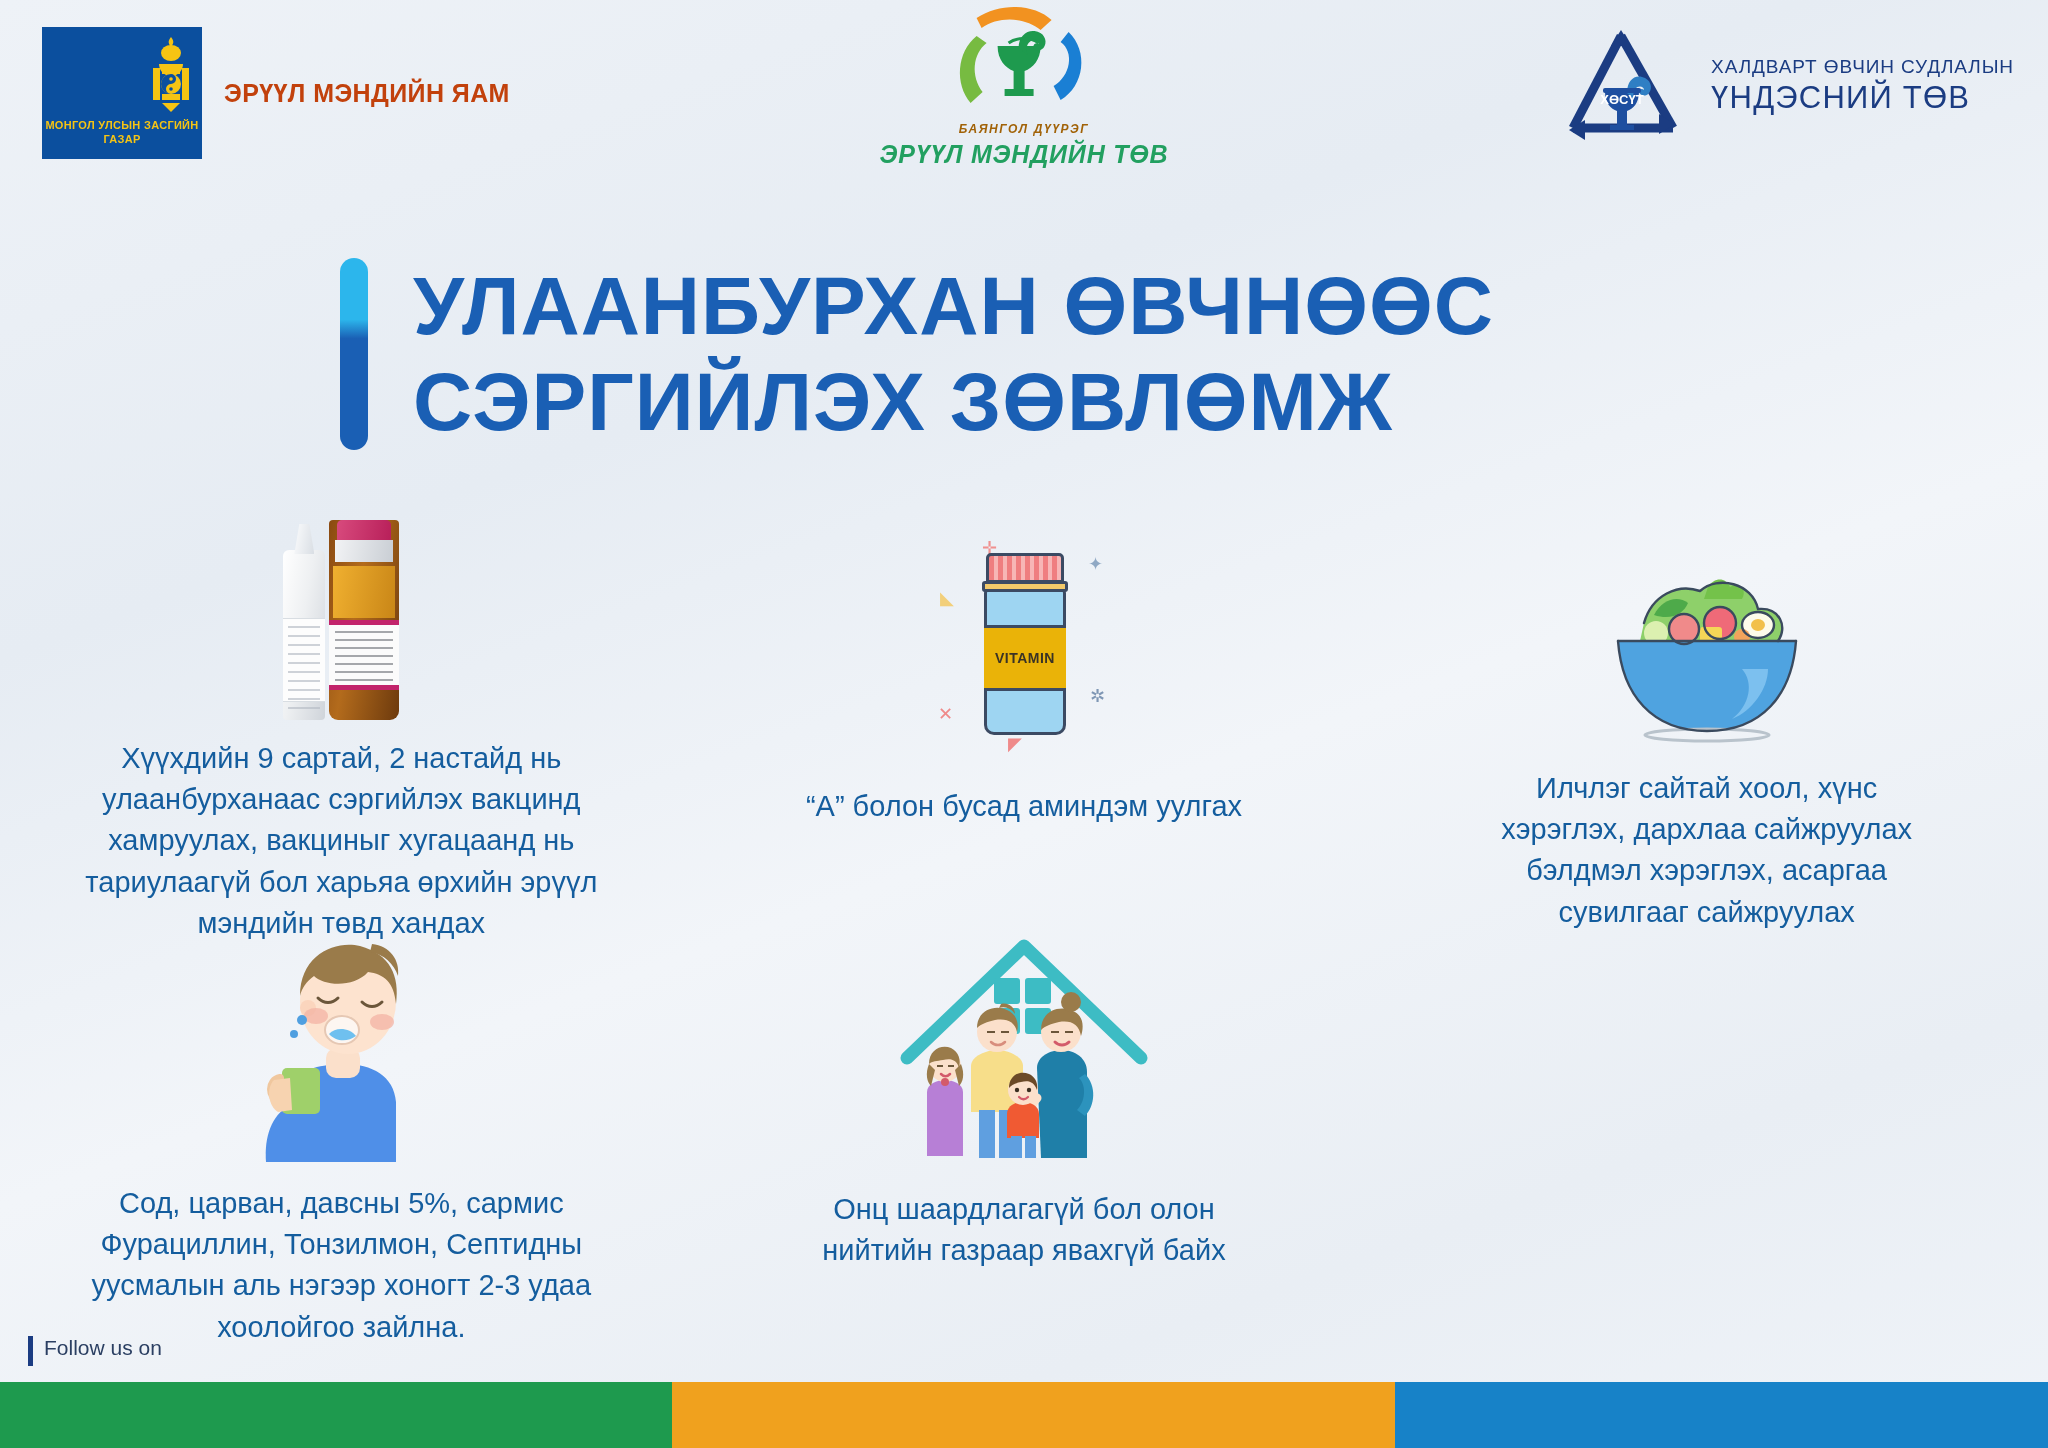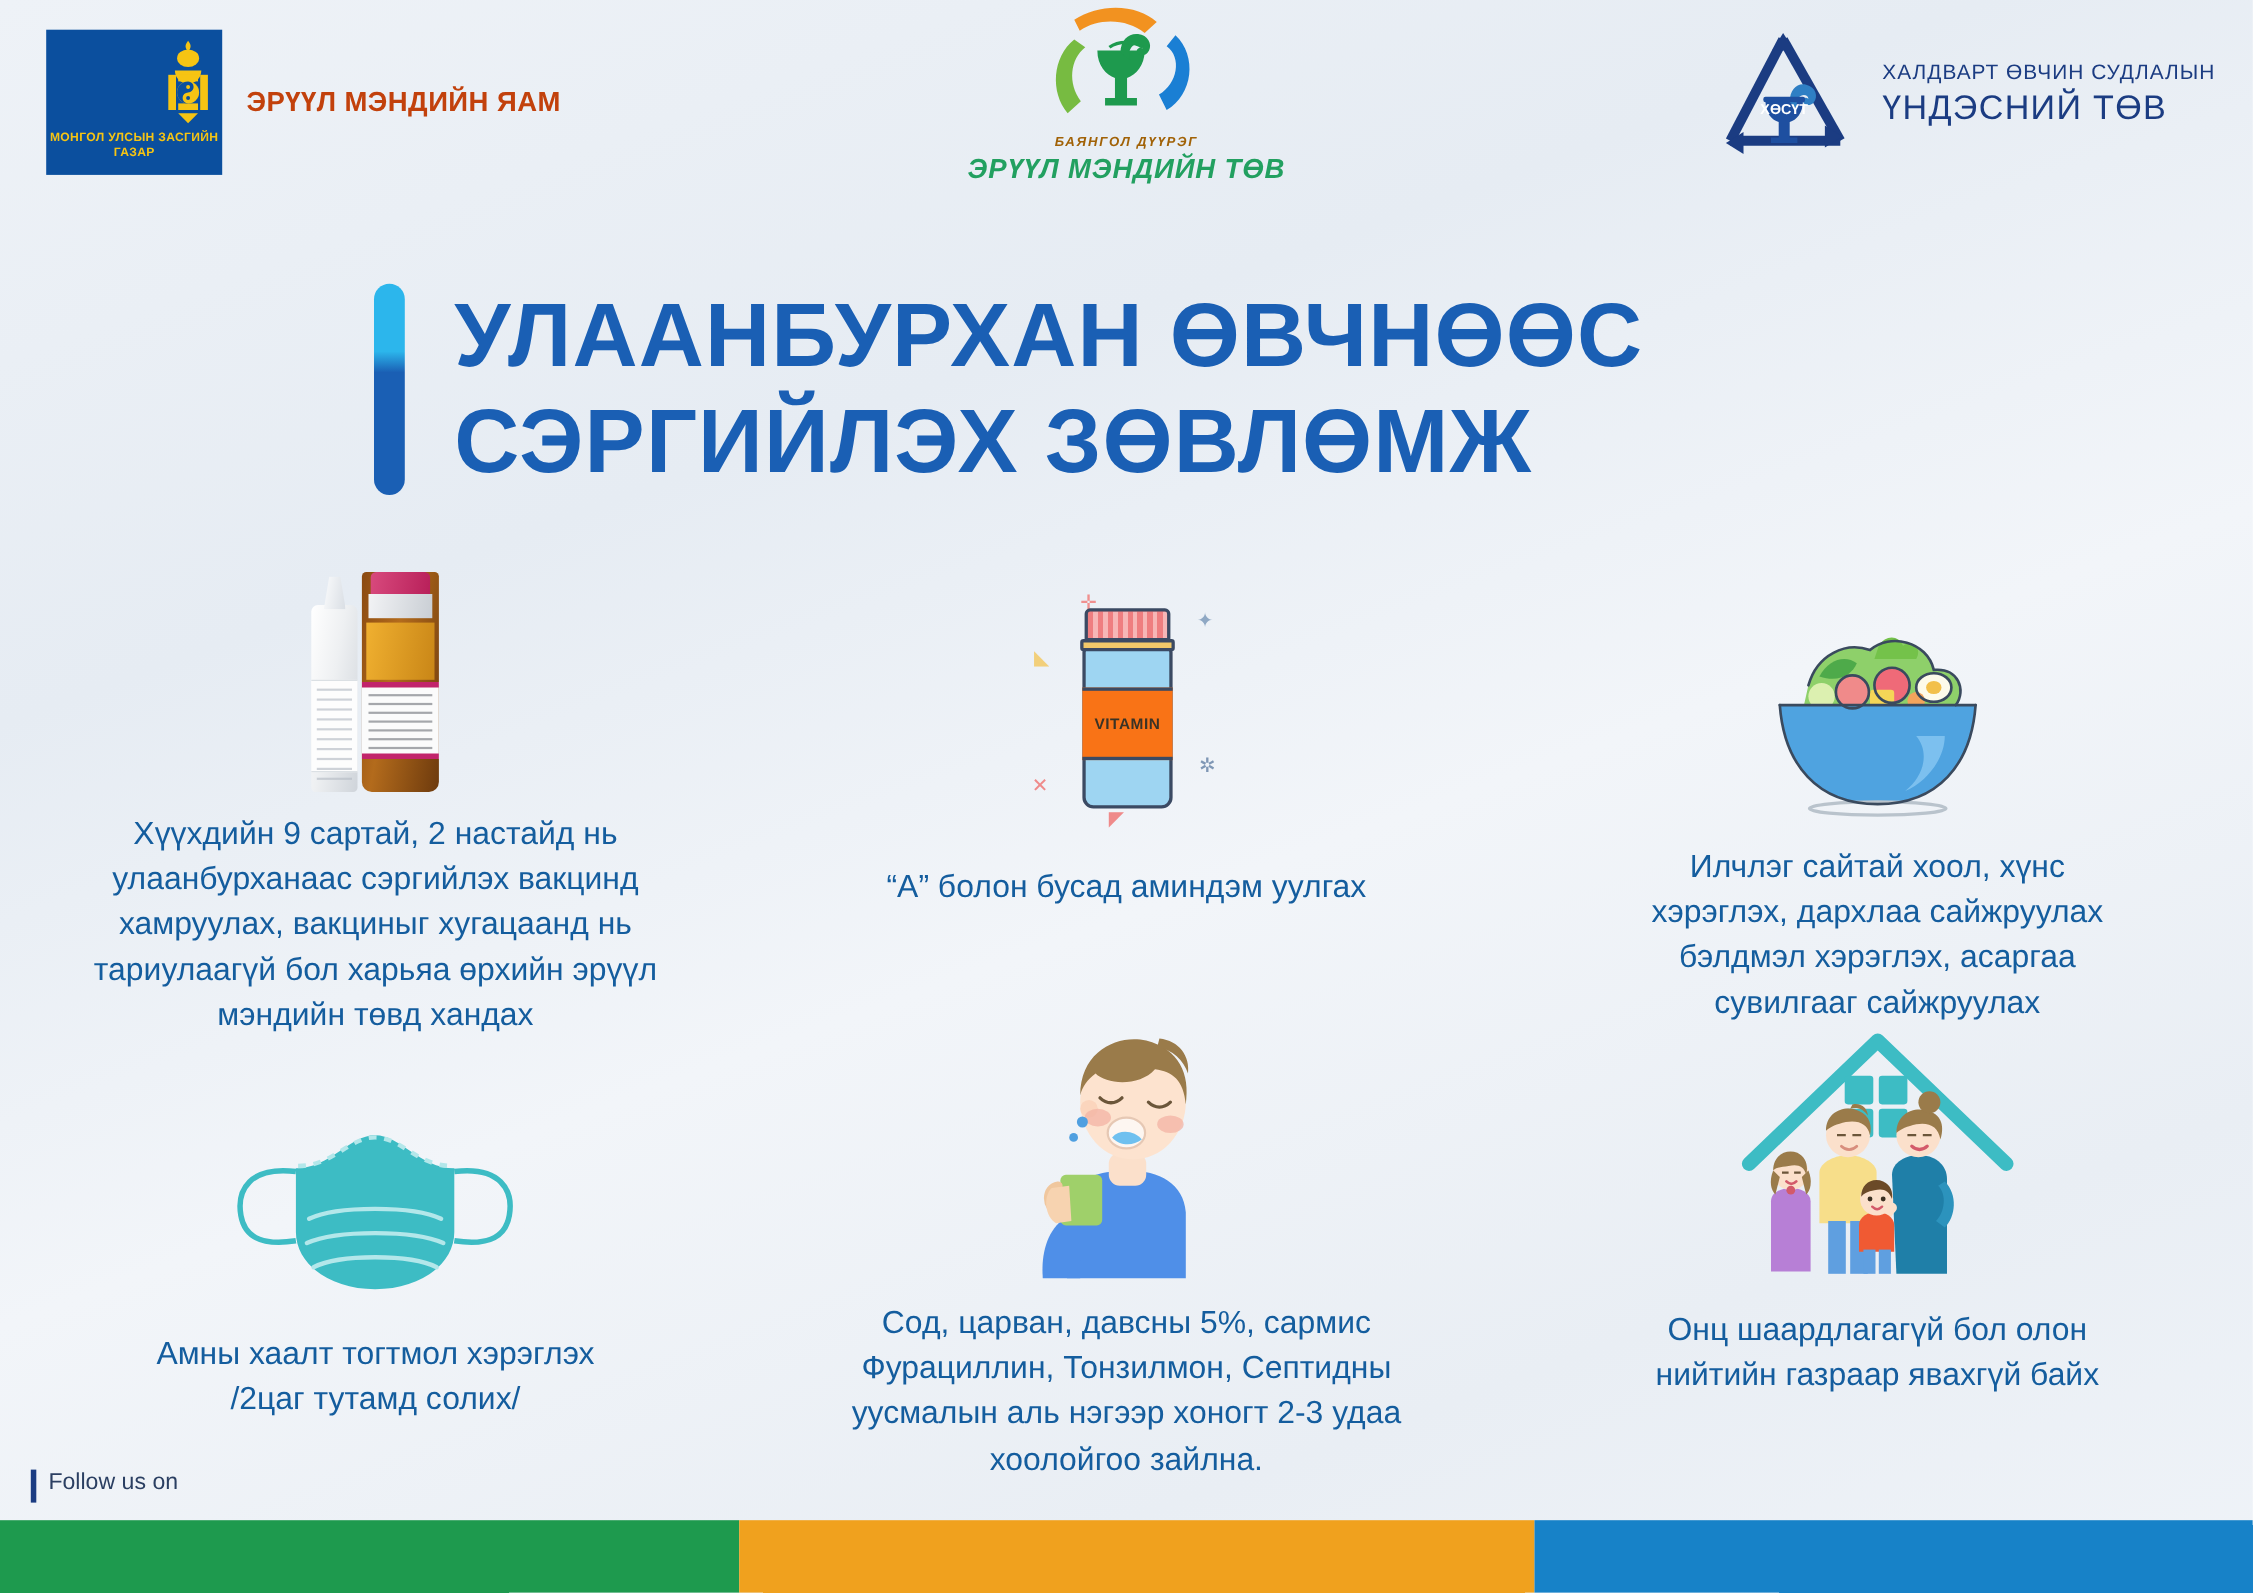--- a/index.html
+++ b/index.html
@@ -206,21 +206,21 @@
     background-image: repeating-linear-gradient(90deg,#ef7e80 0 5px,#f7b6b6 5px 9px);
   }
   .vit-collar {
     position:absolute; left: 48px; top: 46px;
     width: 86px; height: 11px;
     background: #f2c96a; border: 3px solid #3b4a63; border-radius: 3px;
   }
   .vit-label {
     position:absolute; left: 50px; top: 90px;
     width: 82px; height: 66px;
-    background: #f97316; border-top: 3px solid #3b4a63; border-bottom: 3px solid #3b4a63;
+    background: #eab308; border-top: 3px solid #3b4a63; border-bottom: 3px solid #3b4a63;
     display:flex; align-items:center; justify-content:center;
   }
   .vit-label span {
     font-size: 14px; font-weight: bold; color: #3a3326; letter-spacing: .5px;
   }
 
   
   .salad { width: 230px; height: 185px; }
 
   
@@ -400,39 +400,20 @@
           <ellipse cx="166" cy="60" rx="16" ry="13"></ellipse>
         </g>
       </svg>
     </div>
     <div class="cell-text">Илчлэг сайтай хоол, хүнс
 хэрэглэх, дархлаа сайжруулах
 бэлдмэл хэрэглэх, асаргаа
 сувилгааг сайжруулах</div>
   </div>
 
-  <div class="cell c4">
-    <div class="cell-art">
-      <svg class="mask" viewBox="0 0 300 175">
-        <g fill="none" stroke="#3dbcc4" stroke-width="5">
-          <path d="M78 55 C36 50 24 72 28 95 C32 118 52 122 78 118"></path>
-          <path d="M222 55 C264 50 276 72 272 95 C268 118 248 122 222 118"></path>
-        </g>
-        <path d="M78 52 C110 52 126 22 150 22 C174 22 190 52 222 52 L222 110 C222 140 190 162 150 162 C110 162 78 140 78 110 Z" fill="#3dbcc4"></path>
-        <g fill="none" stroke="#b3e7ea" stroke-width="4" stroke-linecap="round">
-          <path d="M90 98 C115 86 185 86 210 98"></path>
-          <path d="M88 120 C115 108 185 108 212 120"></path>
-          <path d="M94 142 C118 130 182 130 206 142"></path>
-        </g>
-        <path d="M80 50 C112 50 126 24 150 24 C174 24 188 50 220 50" fill="none" stroke="#b3e7ea" stroke-width="4" stroke-dasharray="7 7"></path>
-      </svg>
-    </div>
-    <div class="cell-text">Амны хаалт тогтмол хэрэглэх
-/2цаг тутамд солих/</div>
-  </div>
 
   <div class="cell c5">
     <div class="cell-art">
       <svg class="boy" viewBox="0 0 195 235">
         <path d="M56 148 C56 140 78 134 100 134 C128 134 150 146 152 172 L152 232 L44 232 L44 176 C44 162 48 152 56 148 Z" fill="#4f8fe8"></path>
         <path d="M44 176 C28 186 20 206 22 232 L56 232 L56 186 Z" fill="#4f8fe8"></path>
         <rect x="82" y="118" width="34" height="30" rx="10" fill="#fbe0cb"></rect>
         <ellipse cx="104" cy="72" rx="48" ry="52" fill="#fde3cf"></ellipse>
         <path d="M56 66 C56 24 92 10 116 16 C146 24 156 46 152 74 C150 52 140 44 124 42 C110 58 80 56 70 46 C62 52 58 58 56 66 Z" fill="#9a7b4a"></path>
         <path d="M128 14 C146 16 156 30 154 46 C150 34 140 24 126 22 Z" fill="#9a7b4a"></path>

